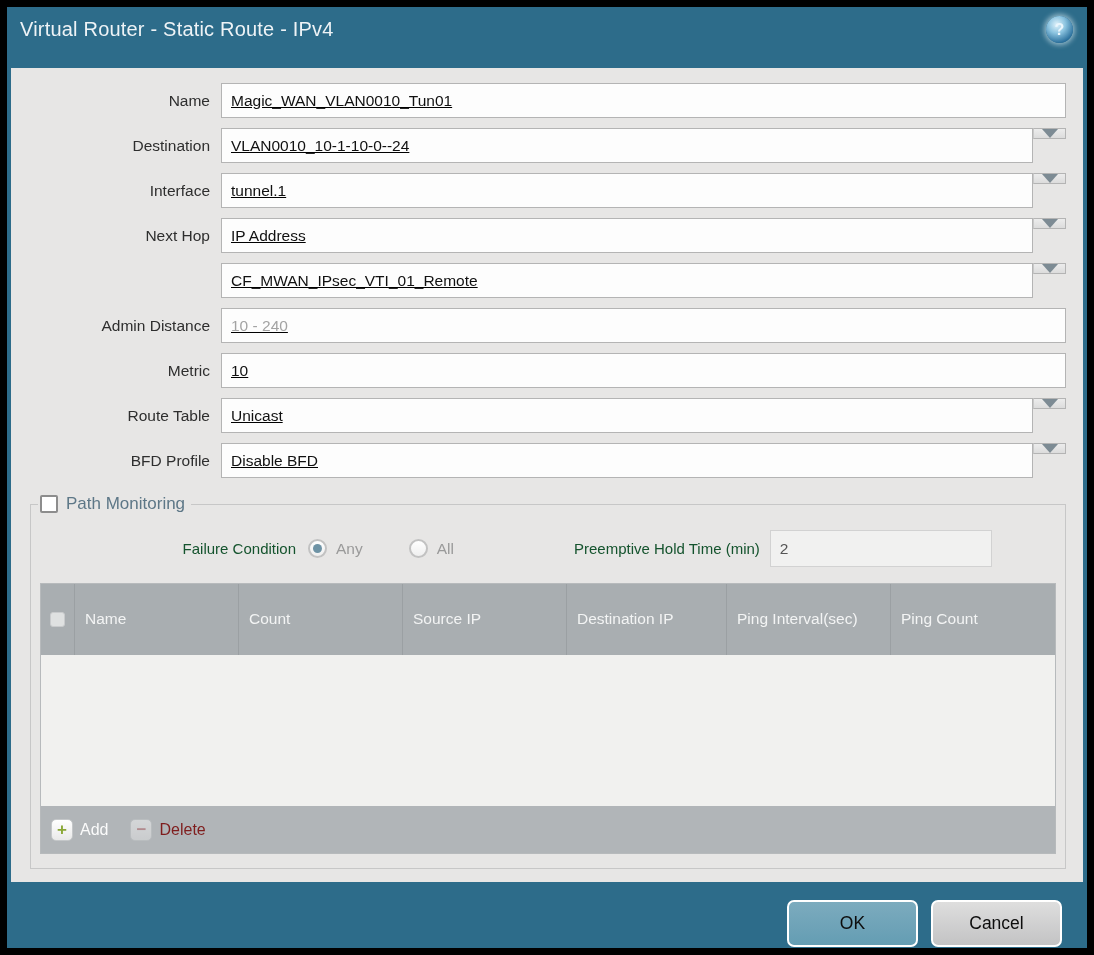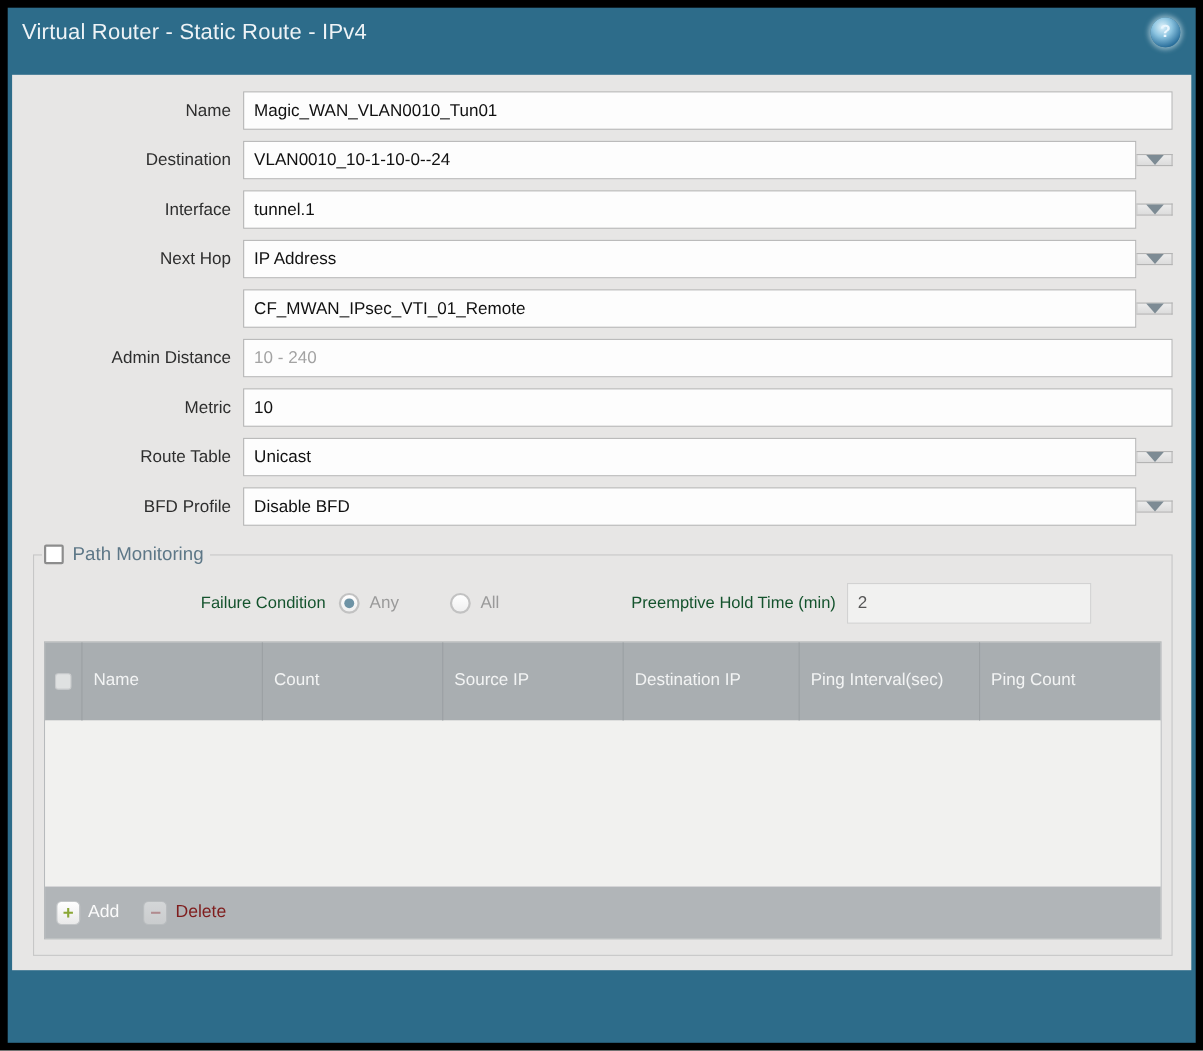--- a/index.html
+++ b/index.html
@@ -54,21 +54,21 @@
     margin-bottom: 10px;
   }
   .row .label {
     width: 210px;
     text-align: right;
     padding-right: 11px;
     font-size: 15.5px;
     color: #2e2e2e;
     flex: 0 0 auto;
   }
-  .field { flex: 1; display: flex; align-items: center; }
+  .field { flex: 1; display: flex; align-items: flex-start; text-decoration: underline; }
   input.text {
     flex: 1;
     height: 35px;
     border: 1px solid #b4b4b4;
     background: #fdfdfd;
     font-family: "Liberation Sans", sans-serif;
     font-size: 15.5px;
     color: #111;
     padding: 0 9px;
     outline: none;
@@ -370,14 +370,18 @@
                 <span class="minus-glyph">−</span>
               </div>
             <span class="btn-text">Delete</span>
           </div>
         </div>
       </div>
     </fieldset>
 
   </div>
 
+  <div class="dialog-footer">
+    <button class="btn btn-ok">OK</button>
+    <button class="btn btn-cancel">Cancel</button>
+  </div>
 
 </div>
 
 </body></html>

